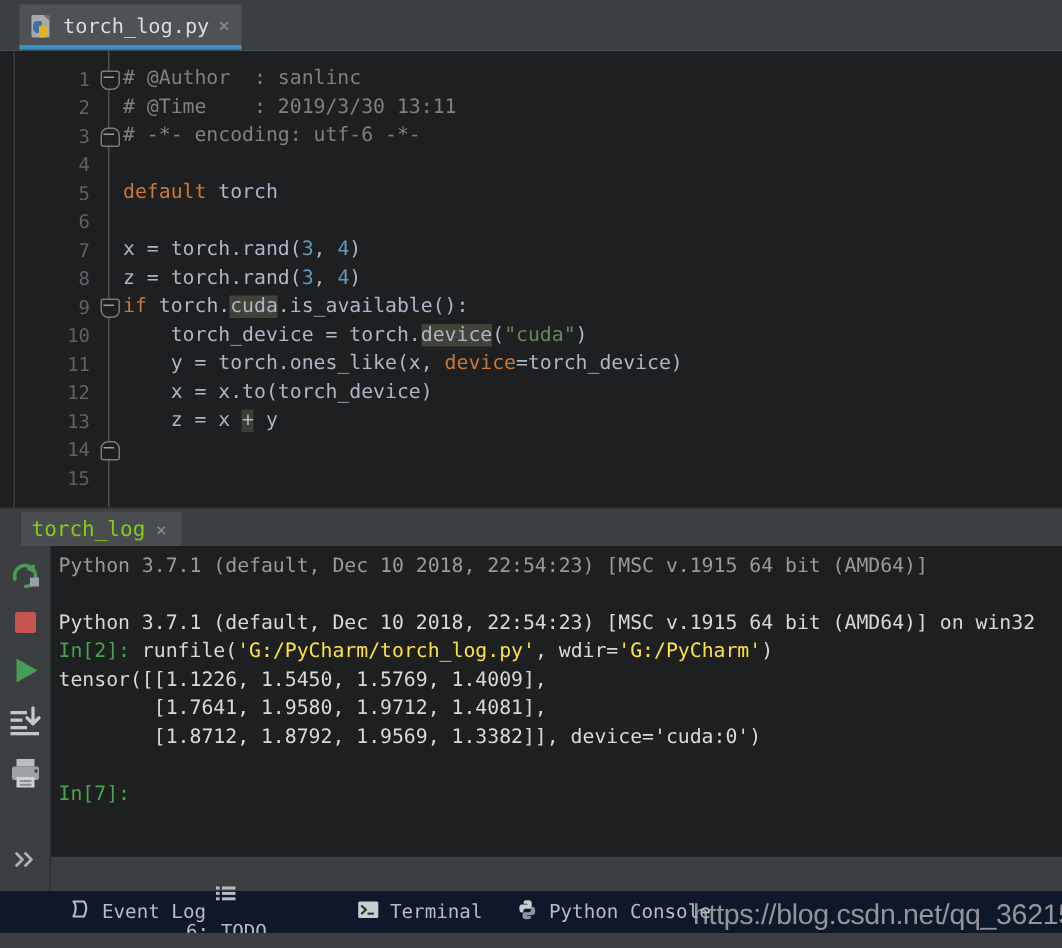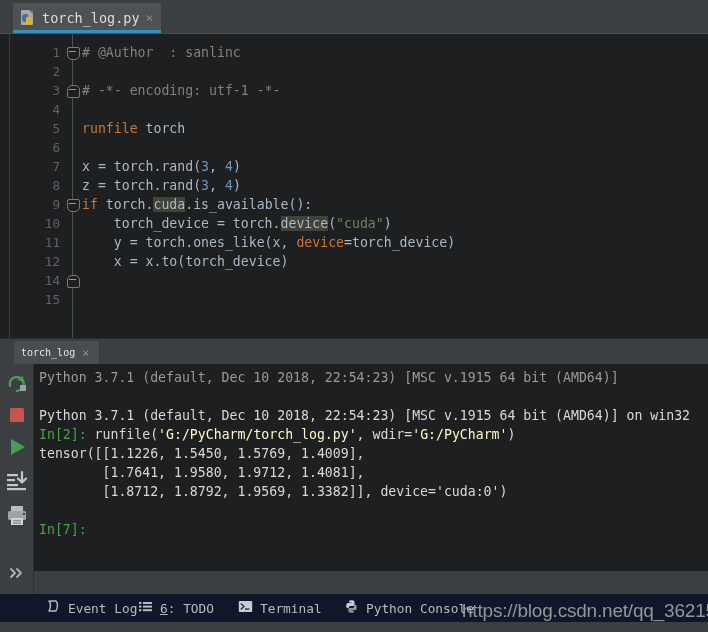--- a/index.html
+++ b/index.html
@@ -205,22 +205,22 @@
     position: absolute;
     left: 14px; top: 2px;
     height: 23px;
     display: flex;
     align-items: center;
     gap: 7px;
     padding: 0 10px 0 7px;
     background: #4a4d4f;
   }
   .cntab-label {
-    color: #e5e5e5;
-    font-size: 10px;
+    color: #84cc16;
+    font-size: 14px;
   }
   .cntab-close { color: #8d8d8d; font-size: 12px; }
 
   .console-body {
     position: absolute;
     left: 0; top: 26px;
     width: 708px; height: 207px;
     background: #1d1f20;
   }
   .console-toolbar {
@@ -247,21 +247,21 @@
   .oline {
     height: 19px;
     line-height: 19px;
     white-space: pre;
     font-size: 13.2px;
     color: #c8c8c8;
     padding-left: 5px;
   }
   .oline.dim { color: #9a9a9a; }
   .o-green { color: #49a34a; }
-  .o-str { color: #fef9c3; }
+  .o-str { color: #fde047; }
   .o-white { color: #d8d8d8; }
 
   
   .statusbar {
     position: absolute;
     left: 0; top: 594px;
     width: 708px; height: 38px;
     background: #3c3f41;
   }
   .sb-row {
@@ -319,31 +319,32 @@
   </div>
 
   <div class="editor">
     <div class="editor-inner">
       <div class="gutter">
         <div class="gutter-sep"></div>
         <div class="fold-rail"></div>
       </div>
       <div class="code-lines" id="code-lines">
           <div class="cline"><span class="lnum">1</span><span class="fold top"><span class="box"></span><span class="minus"></span></span><span class="ctext"><span class="t-com"># @Author  : sanlinc</span></span></div>
-          <div class="cline"><span class="lnum">2</span></div>
-          <div class="cline"><span class="lnum">3</span><span class="fold bot"><span class="box"></span><span class="minus"></span></span><span class="ctext"><span class="t-com"># -*- encoding: utf-1 -*-</span></span></div>
+          <div class="cline"><span class="lnum">2</span><span class="ctext"><span class="t-com"># @Time    : 2019/3/30 13:11</span></span></div>
+          <div class="cline"><span class="lnum">3</span><span class="fold bot"><span class="box"></span><span class="minus"></span></span><span class="ctext"><span class="t-com"># -*- encoding: utf-6 -*-</span></span></div>
           <div class="cline"><span class="lnum">4</span><span class="ctext"></span></div>
-          <div class="cline"><span class="lnum">5</span><span class="ctext"><span class="t-kw">runfile</span><span class="t-id"> torch</span></span></div>
+          <div class="cline"><span class="lnum">5</span><span class="ctext"><span class="t-kw">default</span><span class="t-id"> torch</span></span></div>
           <div class="cline"><span class="lnum">6</span><span class="ctext"></span></div>
           <div class="cline"><span class="lnum">7</span><span class="ctext"><span class="t-id">x = torch.rand(</span><span class="t-num">3</span><span class="t-id">, </span><span class="t-num">4</span><span class="t-id">)</span></span></div>
           <div class="cline"><span class="lnum">8</span><span class="ctext"><span class="t-id">z = torch.rand(</span><span class="t-num">3</span><span class="t-id">, </span><span class="t-num">4</span><span class="t-id">)</span></span></div>
           <div class="cline"><span class="lnum">9</span><span class="fold top"><span class="box"></span><span class="minus"></span></span><span class="ctext"><span class="t-kw">if</span><span class="t-id"> torch.</span><span class="t-id t-hl">cuda</span><span class="t-id">.is_available():</span></span></div>
           <div class="cline"><span class="lnum">10</span><span class="ctext"><span class="t-id">    torch_device = torch.</span><span class="t-id t-hl">device</span><span class="t-id">(</span><span class="t-str">"cuda"</span><span class="t-id">)</span></span></div>
           <div class="cline"><span class="lnum">11</span><span class="ctext"><span class="t-id">    y = torch.ones_like(x, </span><span class="t-kw">device</span><span class="t-id">=torch_device)</span></span></div>
           <div class="cline"><span class="lnum">12</span><span class="ctext"><span class="t-id">    x = x.to(torch_device)</span></span></div>
+          <div class="cline"><span class="lnum">13</span><span class="ctext"><span class="t-id">    z = x </span><span class="t-id t-hl2">+</span><span class="t-id"> y</span></span></div>
           <div class="cline"><span class="lnum">14</span><span class="fold bot"><span class="box"></span><span class="minus"></span></span></div>
           <div class="cline"><span class="lnum">15</span><span class="ctext"></span></div>
         </div>
     </div>
   </div>
 
   <div class="console-wrap">
 
     <div class="console-tabbar">
       <div class="cntab">
@@ -419,21 +420,21 @@
   </div>
 
   <div class="statusbar">
     <div class="sb-row" id="sb-row">
         <div class="sb-item" style="position: absolute; left: 46px;">
           <span class="icn"><svg width="15" height="15" viewBox="0 0 15 15">
               <path d="M3 2 L10 2 Q13 5.5 10 12 L3 12 Q6 5.5 3 2 Z" fill="none" stroke="#b5bcc3" stroke-width="1.4" stroke-linejoin="round"></path>
             </svg></span>
           <span>Event Log</span>
         </div>
-        <div class="sb-item" style="position: absolute; left: 138px;">
+        <div class="sb-item" style="position: absolute; left: 124px; flex-direction: column;">
           <span class="icn"><svg width="15" height="15" viewBox="0 0 15 15">
               <rect x="1" y="3" width="2.4" height="2" fill="#b5bcc3"></rect>
               <rect x="5" y="3" width="9" height="2" fill="#b5bcc3"></rect>
               <rect x="1" y="6.6" width="2.4" height="2" fill="#b5bcc3"></rect>
               <rect x="5" y="6.6" width="9" height="2" fill="#b5bcc3"></rect>
               <rect x="1" y="10.2" width="2.4" height="2" fill="#b5bcc3"></rect>
               <rect x="5" y="10.2" width="9" height="2" fill="#b5bcc3"></rect>
             </svg></span>
           <span><span class="sb-under">6</span>: TODO</span>
         </div>

